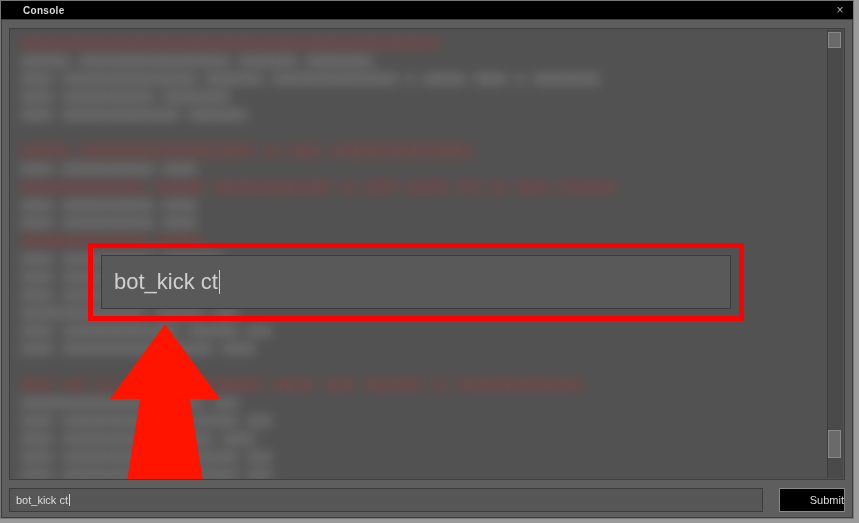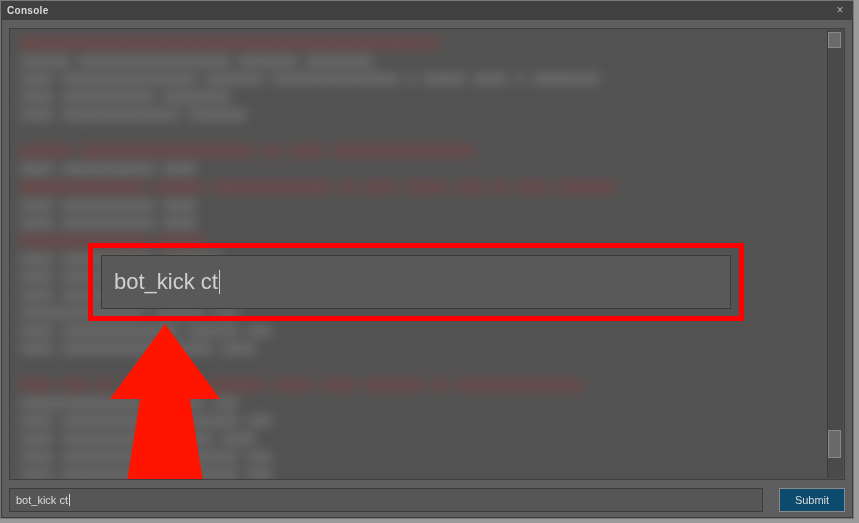--- a/index.html
+++ b/index.html
@@ -16,25 +16,25 @@
     left: 0;
     top: 0;
     width: 852px;
     height: 517px;
     background: #5e5e5e;
     border: 1px solid #777;
     box-shadow: 0 0 0 1px #3c3c3c inset;
   }
   .titlebar {
     height: 18px;
-    background: #404040;
+    background: #000000;
     border-bottom: 1px solid #3c3c3c;
     display: flex;
     align-items: center;
-    padding: 0 6px;
+    padding: 0 22px;
     position: relative;
   }
   .titlebar .title {
     font-size: 10px;
     font-weight: bold;
     color: #d8d8d8;
     letter-spacing: 0.3px;
   }
   .close-icon {
     position: absolute;
@@ -160,27 +160,27 @@
     color: #dcdcdc;
   }
   .caret-small {
     width: 1px;
     height: 12px;
     background: #dcdcdc;
     margin-left: 1px;
   }
   .submit-btn {
     width: 64px;
-    background: #0c4a6e;
+    background: #000000;
     border: 1px solid #888;
     color: #dcdcdc;
     font-size: 11px;
     display: flex;
     align-items: center;
-    justify-content: center;
+    justify-content: flex-end;
     cursor: pointer;
     margin-left: 8px;
   }
 </style>
 </head>
 <body>
 
 <div class="window">
 
   <div class="titlebar">

